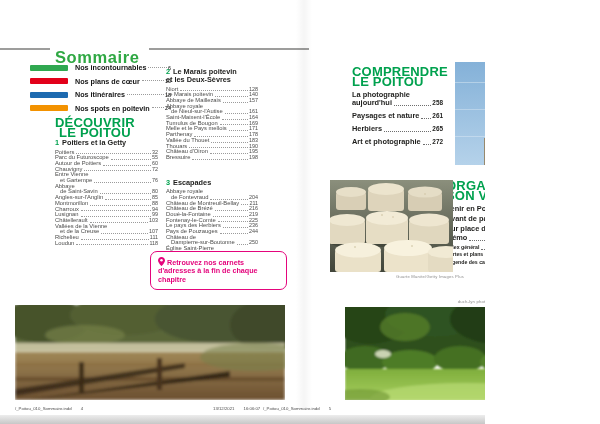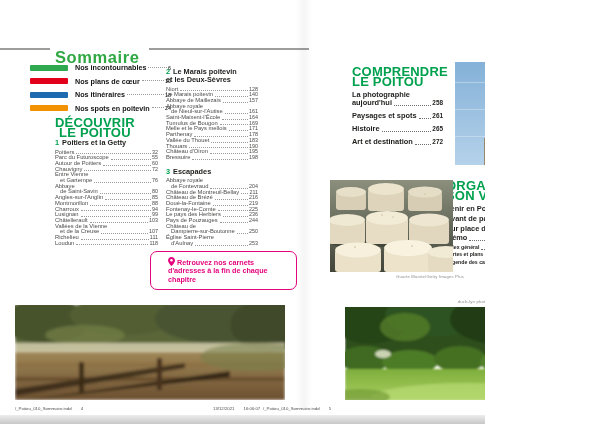--- a/index.html
+++ b/index.html
@@ -36,24 +36,24 @@
   
   .small-toc{font-size:5.8px;line-height:5.7px;color:var(--toc);}
   .small-toc .ind{padding-left:5px;}
   
   .green-head{font-size:13px;font-weight:bold;color:var(--green);line-height:10px;letter-spacing:.2px;}
   .discover-head{position:absolute;left:55px;top:118px;text-align:center;}
   .ch-title{font-size:7.3px;font-weight:bold;color:var(--ink);line-height:8px;margin-bottom:2.5px;}
   .ch-num{color:var(--green);margin-right:3px;}
   .ch1{position:absolute;left:55px;top:139px;width:103px;}
   .col2{position:absolute;left:166px;top:68px;width:92px;}
-  .ch3head{margin-top:7px;}
+  .ch3head{margin-top:18px;}
   
   .callout{position:absolute;left:150px;top:251px;width:122px;border:1.6px solid var(--pink);
-           border-radius:7px;padding:5px 6px 5px 17px;color:var(--pink);font-weight:bold;
+           border-radius:7px;padding:5px 6px 5px 7px;color:var(--pink);font-weight:bold;
            font-size:7.2px;line-height:8.4px;background:#fff;}
   .callout svg{vertical-align:-1px;margin-right:2px;}
   
   .comprendre{position:absolute;left:352px;top:67px;width:91px;}
   .organiser{position:absolute;left:446px;top:181px;width:101px;}
   .big-toc{margin-top:4px;}
   .big-toc .entry{font-weight:bold;color:var(--ink);font-size:7.4px;line-height:8.2px;margin-bottom:4.6px;}
   .big-toc .dots{border-bottom:1px dotted #6e6e6e;}
   .big-toc .pg{font-size:6.4px;}
   .org-toc{margin-top:4px;}
@@ -445,37 +445,37 @@
           <div class="l1">La photographie</div>
           <div class="row">
             <span class="lbl ind">aujourd'hui</span>
             <span class="dots"></span>
             <span class="pg">258</span>
           </div>
         </div>
         <div class="entry">
 
           <div class="row">
-            <span class="lbl">Paysages et spots</span>
+            <span class="lbl">Paysages et nature</span>
             <span class="dots"></span>
             <span class="pg">261</span>
           </div>
         </div>
         <div class="entry">
 
           <div class="row">
-            <span class="lbl">Histoire</span>
+            <span class="lbl">Herbiers</span>
             <span class="dots"></span>
             <span class="pg">265</span>
           </div>
         </div>
         <div class="entry">
 
           <div class="row">
-            <span class="lbl">Art et destination</span>
+            <span class="lbl">Art et photographie</span>
             <span class="dots"></span>
             <span class="pg">272</span>
           </div>
         </div>
       </div>
   </div>
 
   <div class="organiser">
     <div class="green-head">
       <div>ORGANISER</div>

